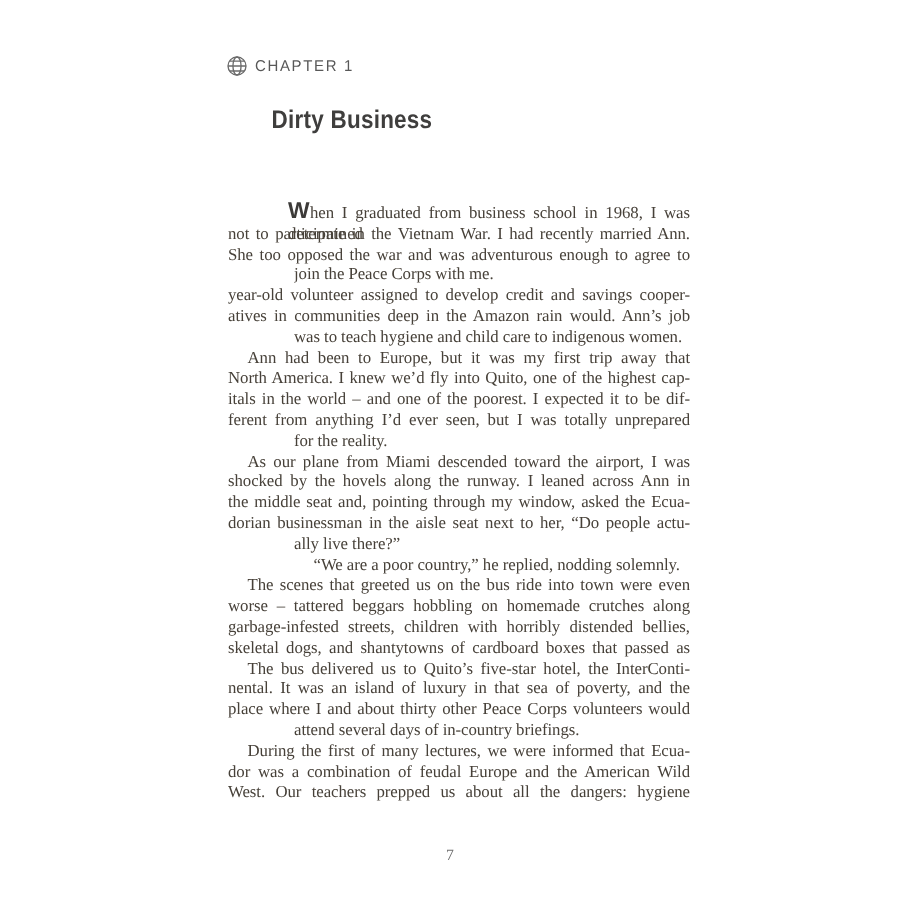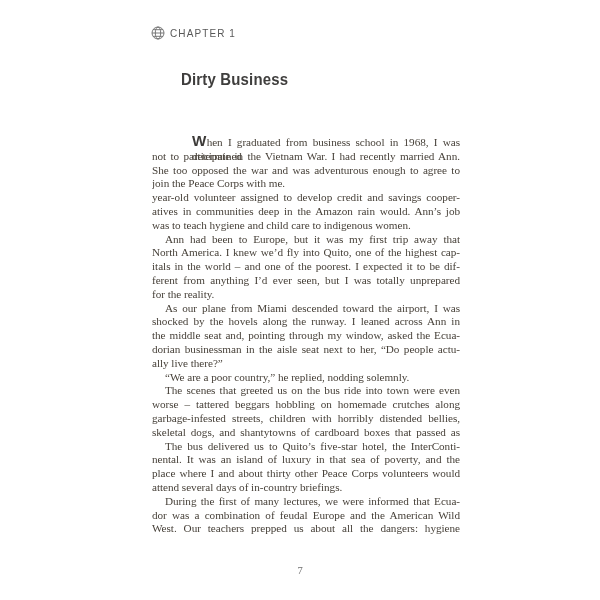--- a/index.html
+++ b/index.html
@@ -13,21 +13,21 @@
     height: 600px;
     background: #ffffff;
     overflow: hidden;
     font-family: "Liberation Serif", serif;
   }
 
   
   .chapter-header {
     position: absolute;
     left: 151px;
-    top: 25px;
+    top: 36px;
     height: 16px;
     display: flex;
     align-items: center;
     gap: 5px;
     text-align: right;
   }
   .globe {
     width: 14px;
     height: 14px;
     display: block;
@@ -70,20 +70,21 @@
   .line {
     height: 13.8px;
     line-height: 13.8px;
     overflow: hidden;
     text-align: justify;
     text-align-last: justify;
     white-space: normal;
   }
   .line.para-end {
     text-align-last: left;
+    margin-left: 44px;
   }
   .line.indent {
     padding-left: 13px;
   }
   .line.has-cap {
     overflow: visible;
     margin-left: 40px;
   }
   .lead-cap {
     font-family: "Liberation Sans", sans-serif;

